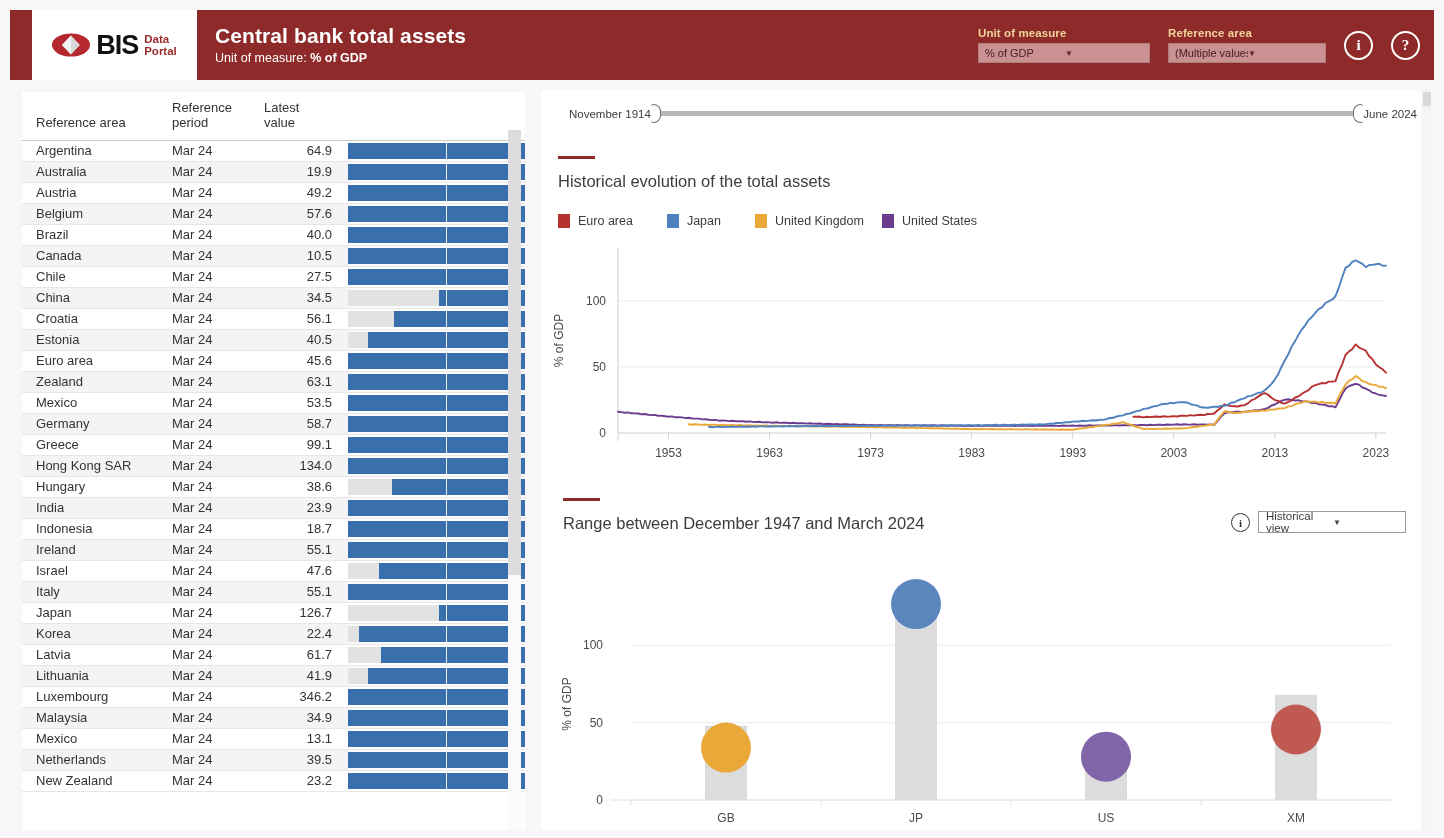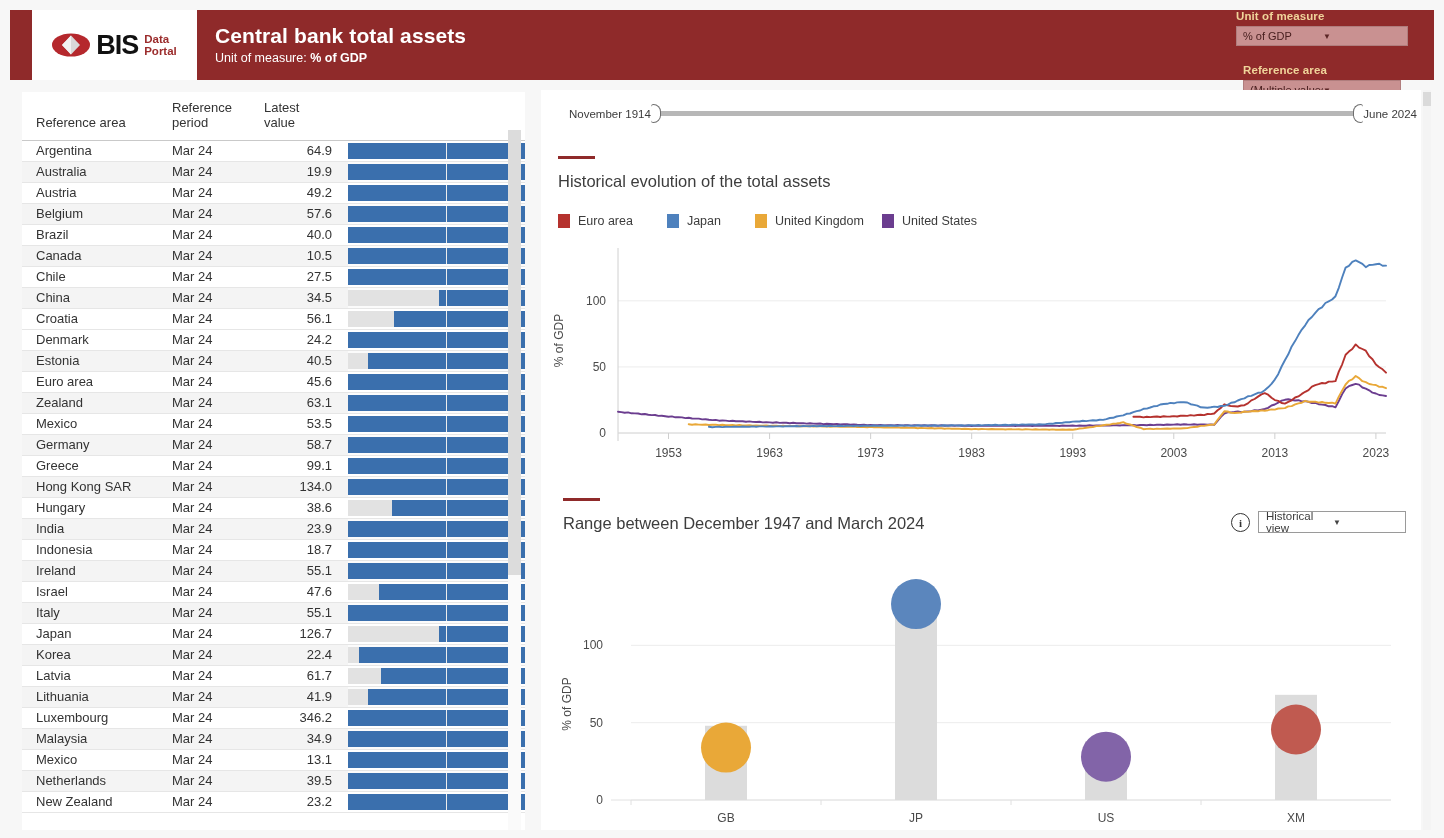--- a/index.html
+++ b/index.html
@@ -21,21 +21,21 @@
     display:flex;align-items:center;justify-content:center;gap:6px;
   }
   .logo-mark{width:38px;height:24px;position:relative;flex:0 0 auto;}
   .logo-text{font-weight:bold;font-size:27px;letter-spacing:-1px;color:#111;line-height:1;}
   .logo-sub{font-size:11.5px;color:#9b2c2c;line-height:1.06;font-weight:bold;}
   .title-wrap{margin-left:18px;display:flex;flex-direction:column;justify-content:center;}
   .title-main{color:#fff;font-size:21px;font-weight:bold;letter-spacing:.1px;line-height:1.25;}
   .title-sub{color:#fff;font-size:12.5px;line-height:1.4;margin-top:1px;}
   .title-sub b{font-weight:bold;}
 
-  .hdr-right{margin-left:auto;display:flex;align-items:center;gap:18px;padding-right:26px;flex-direction:column;}
+  .hdr-right{margin-left:auto;display:flex;align-items:center;gap:18px;padding-right:14px;}
   .hdr-field{display:flex;flex-direction:column;}
   .hdr-label{color:#f0d49a;font-size:11.5px;font-weight:bold;margin-bottom:4px;letter-spacing:.1px;}
   .hdr-select{
     width:172px;height:20px;background:#c99191;border:1px solid #b07d7d;
     display:flex;align-items:center;padding:0 4px 0 6px;box-sizing:border-box;
   }
   .hdr-select span{font-size:11px;color:#4a2020;flex:1;overflow:hidden;white-space:nowrap;}
   .hdr-select .caret{font-size:8px;color:#5b2626;}
   .hdr-field.wide .hdr-select{width:158px;}
   .circ-icon{
@@ -296,33 +296,20 @@
           </tr>
           <tr>
             <td class="c-area">Croatia</td>
             <td class="c-per">Mar 24</td>
             <td class="c-val">56.1</td>
             <td class="c-bar">
               <div class="barcell">
                 <div class="bar-track">
                   <div class="bar-gray" style="left:0;width:25%"></div>
                   <div class="bar-blue" style="left:25%;width:75%"></div>
-                  <div class="bar-tick" style="left:53%"></div>
-                </div>
-              </div>
-            </td>
-          </tr>
-          <tr>
-            <td class="c-area">Denmark</td>
-            <td class="c-per">Mar 24</td>
-            <td class="c-val">24.2</td>
-            <td class="c-bar">
-              <div class="barcell">
-                <div class="bar-track">
-                  <div class="bar-blue" style="left:0%;width:100%"></div>
                   <div class="bar-tick" style="left:53%"></div>
                 </div>
               </div>
             </td>
           </tr>
           <tr class="alt">
             <td class="c-area">Estonia</td>
             <td class="c-per">Mar 24</td>
             <td class="c-val">40.5</td>
             <td class="c-bar">

